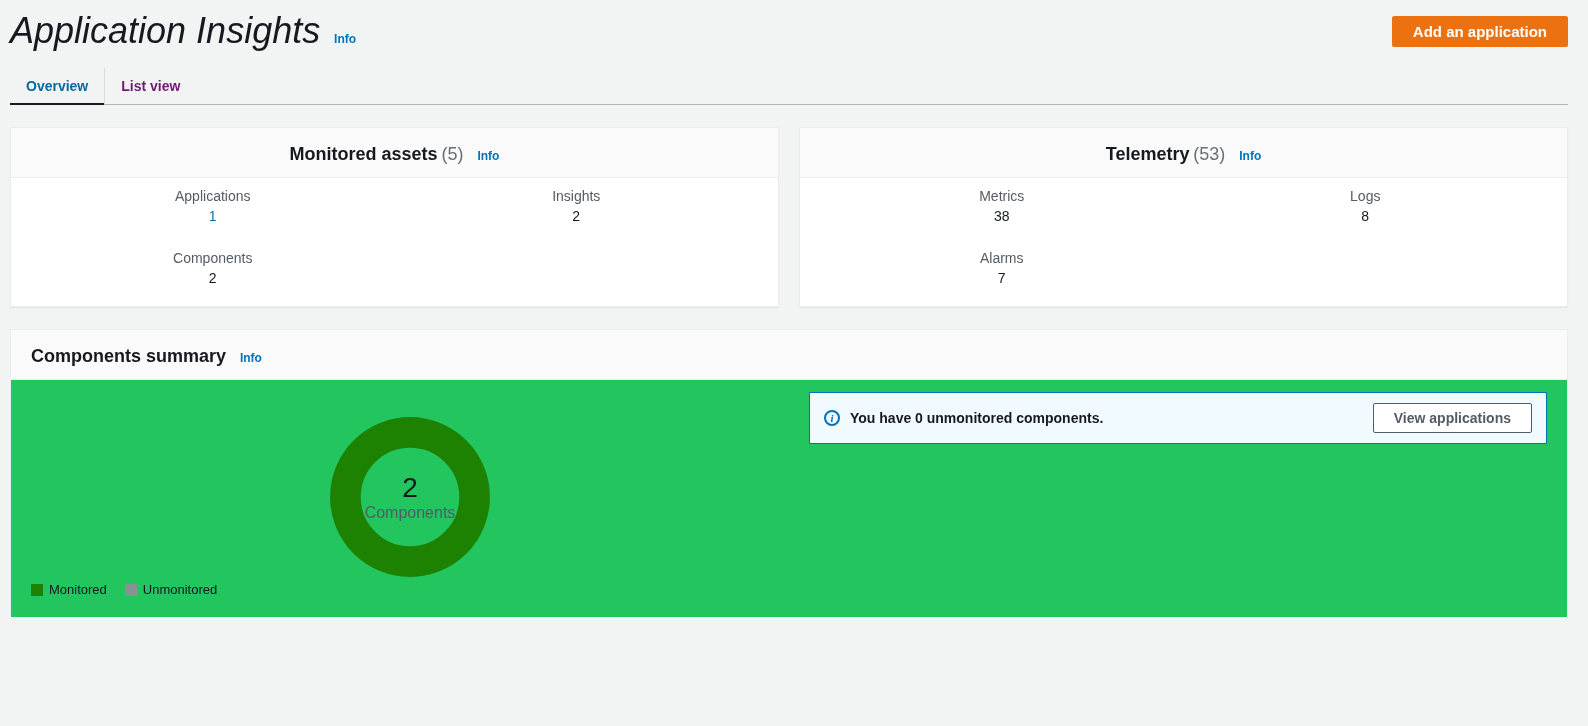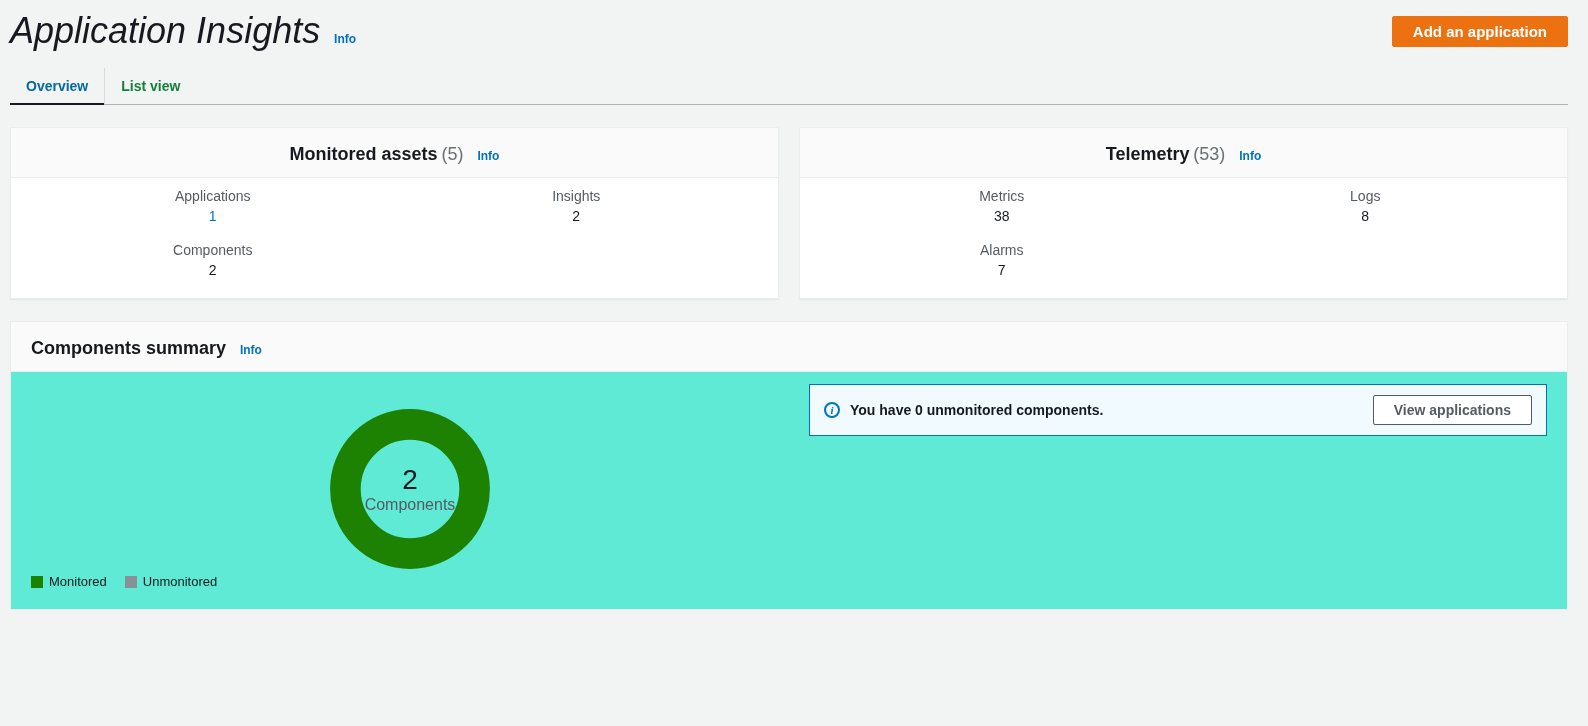--- a/index.html
+++ b/index.html
@@ -61,21 +61,21 @@
     font-size: 14px;
   }
   .tabs {
     border-bottom: 1px solid #aab7b8;
     margin-top: 12px;
   }
   .tab {
     display: inline-block;
     padding: 10px 16px;
     font-weight: 700;
-    color: #15803d;
+    color: #701a75;
     cursor: pointer;
     position: relative;
     font-size: 14px;
   }
   .tab.active {
     color: #0369a1;
   }
   .tab.active::after {
     content: "";
     position: absolute;
@@ -110,36 +110,36 @@
   }
   .panel-count {
     font-size: 18px;
     font-weight: 400;
     color: #687078;
   }
   .panel-body {
     padding: 10px 20px 20px 20px;
     display: grid;
     grid-template-columns: 1fr 1fr;
-    row-gap: 18px;
+    row-gap: 26px;
   }
   .metric-label {
     color: #545b64;
     font-size: 14px;
     margin-bottom: 4px;
   }
   .metric-value {
     font-size: 14px;
     color: #16191f;
   }
   .metric-value.link { color: #0073bb; cursor: pointer; }
 
   .summary-panel {
     margin-top: 22px;
-    background: #5eead4;
+    background: #22c55e;
     border: 1px solid #eaeded;
   }
   .summary-body {
     padding: 12px 20px 20px 20px;
     display: flex;
     flex-wrap: wrap;
     align-items: flex-start;
     gap: 20px;
   }
   .summary-left {

